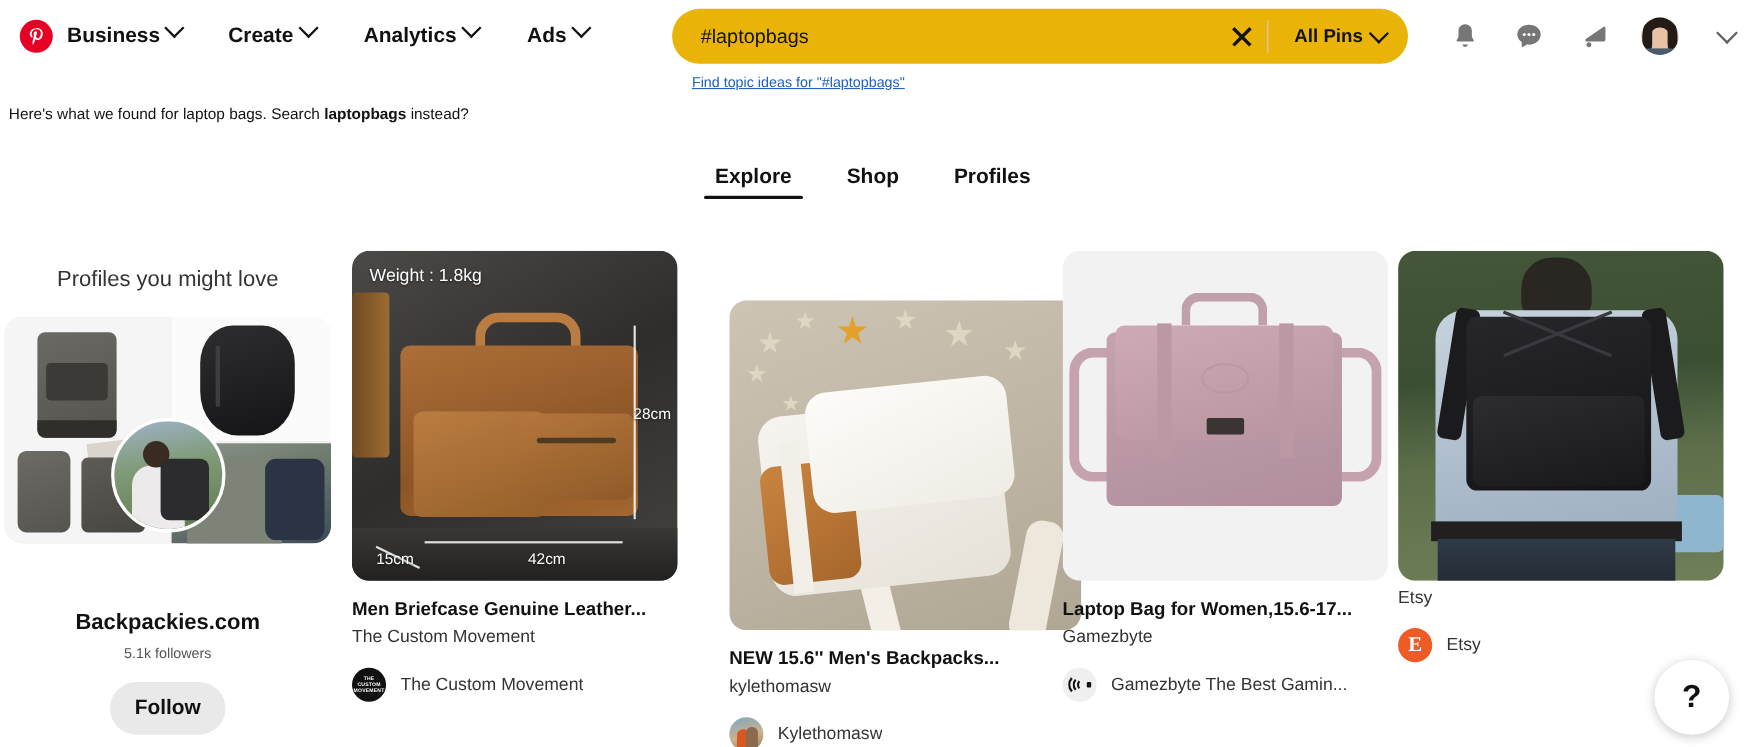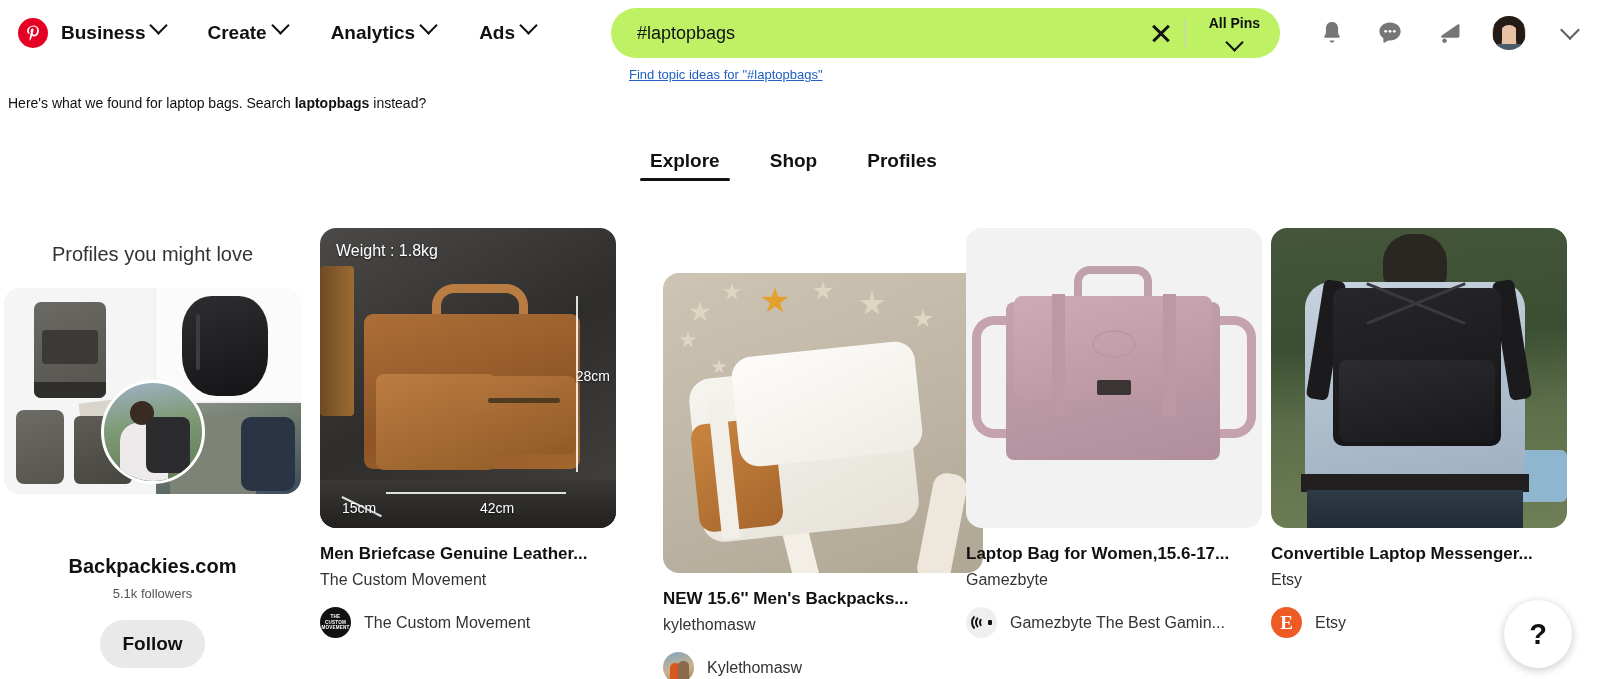--- a/index.html
+++ b/index.html
@@ -42,42 +42,42 @@
   .chev.thin { border-width: 2.2px; }
   .chev.grey { border-color: #5f5f5f; }
 
   
   .search-wrap {
     position: absolute; left: 611px; top: 8px;
     width: 669px; height: 50px;
   }
   .search-bar {
     width: 669px; height: 50px; border-radius: 25px;
-    background: #bef264; display: flex; align-items: center;
+    background: #eab308; display: flex; align-items: center;
   }
   .search-input {
     flex: 1; border: none; outline: none; background: transparent;
     font-family: "Liberation Sans", sans-serif;
     font-size: 18px; color: #111; padding-left: 26px;
   }
   .clear-x {
     width: 34px; height: 34px; flex: none; position: relative; cursor: pointer;
     margin-right: 6px;
   }
   .clear-x::before, .clear-x::after {
     content: ""; position: absolute; left: 6px; top: 16px;
     width: 22px; height: 2.8px; background: #111;
   }
   .clear-x::before { transform: rotate(45deg); }
   .clear-x::after  { transform: rotate(-45deg); }
   .v-divider { width: 1px; height: 30px; background: #cdcdcd; flex: none; }
   .all-pins {
     display: flex; align-items: center; gap: 8px;
-    font-size: 14px; font-weight: bold; color: #111;
-    padding: 0 20px 0 24px; cursor: pointer; white-space: nowrap; flex-direction: column;
+    font-size: 17px; font-weight: bold; color: #111;
+    padding: 0 20px 0 24px; cursor: pointer; white-space: nowrap;
   }
   .topic-link {
     position: absolute; left: 629px; top: 67px;
     font-size: 13px; color: #2060c0; text-decoration: underline; cursor: pointer;
     white-space: nowrap;
   }
 
   
   .header-right {
     position: absolute; right: 16px; top: 0; height: 66px;
@@ -673,21 +673,20 @@
         <div class="strL"></div>
         <div class="strR"></div>
         <div class="pack"></div>
         <div class="xstrap"></div>
         <div class="xstrap2"></div>
         <div class="packflap"></div>
         <div class="belt"></div>
         <div class="pants"></div>
       </div>
     </div>
-    <div class="pin-title">Convertible Laptop Messenger...</div>
     <div class="pin-sub">Etsy</div>
     <div class="pin-credit">
       <div class="credit-av av-etsy">
         <span>E</span>
       </div>
       <div class="credit-name">Etsy</div>
     </div>
   </div>
 
 </div>

